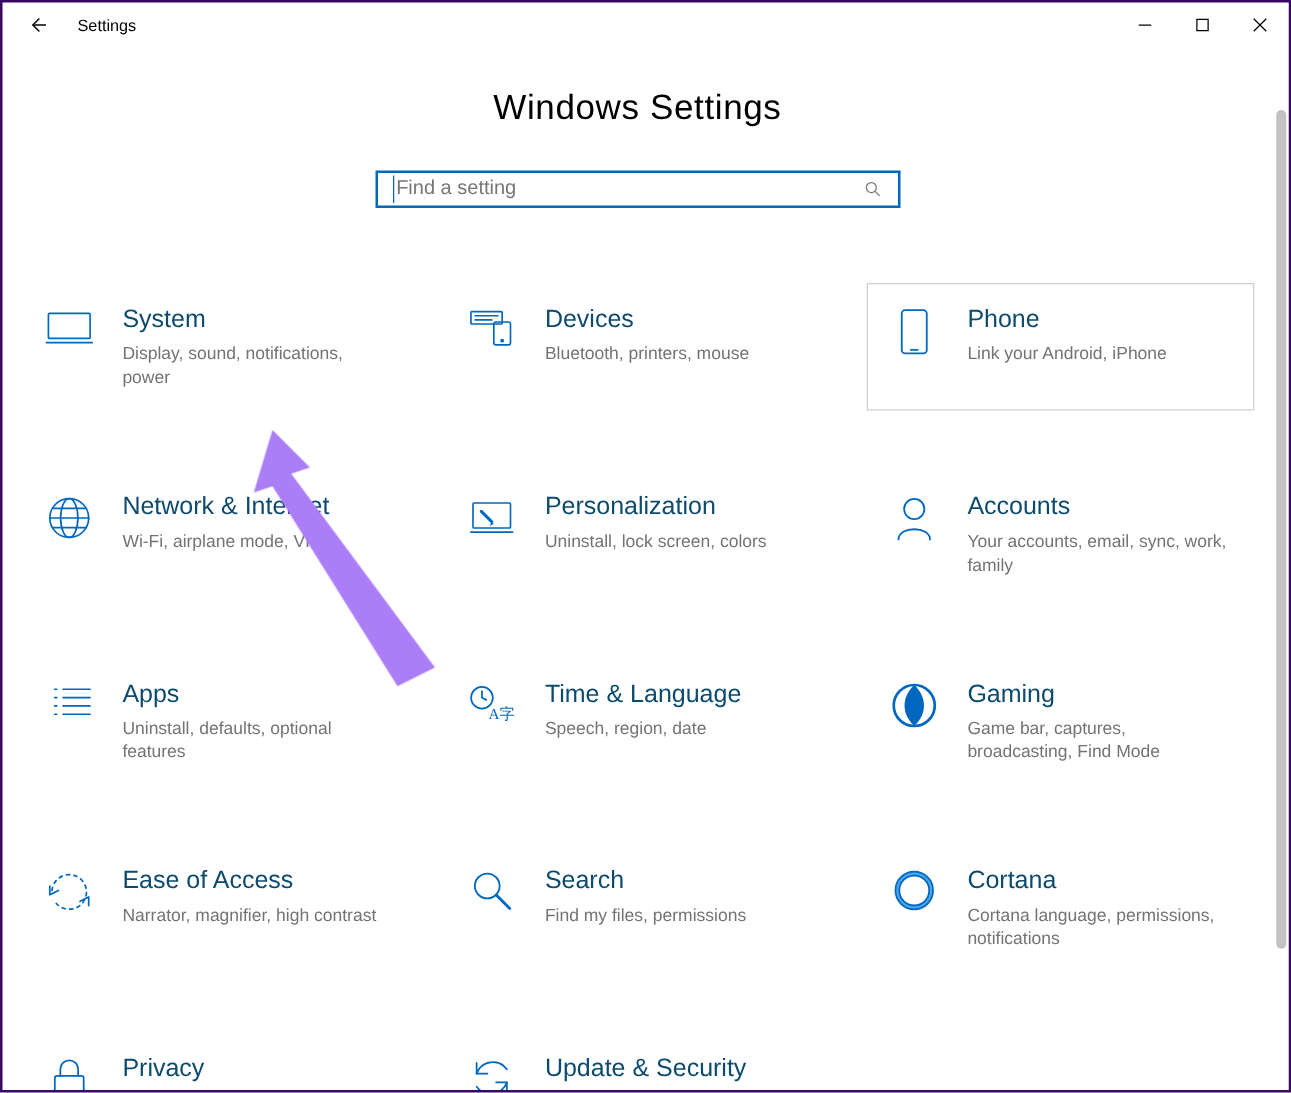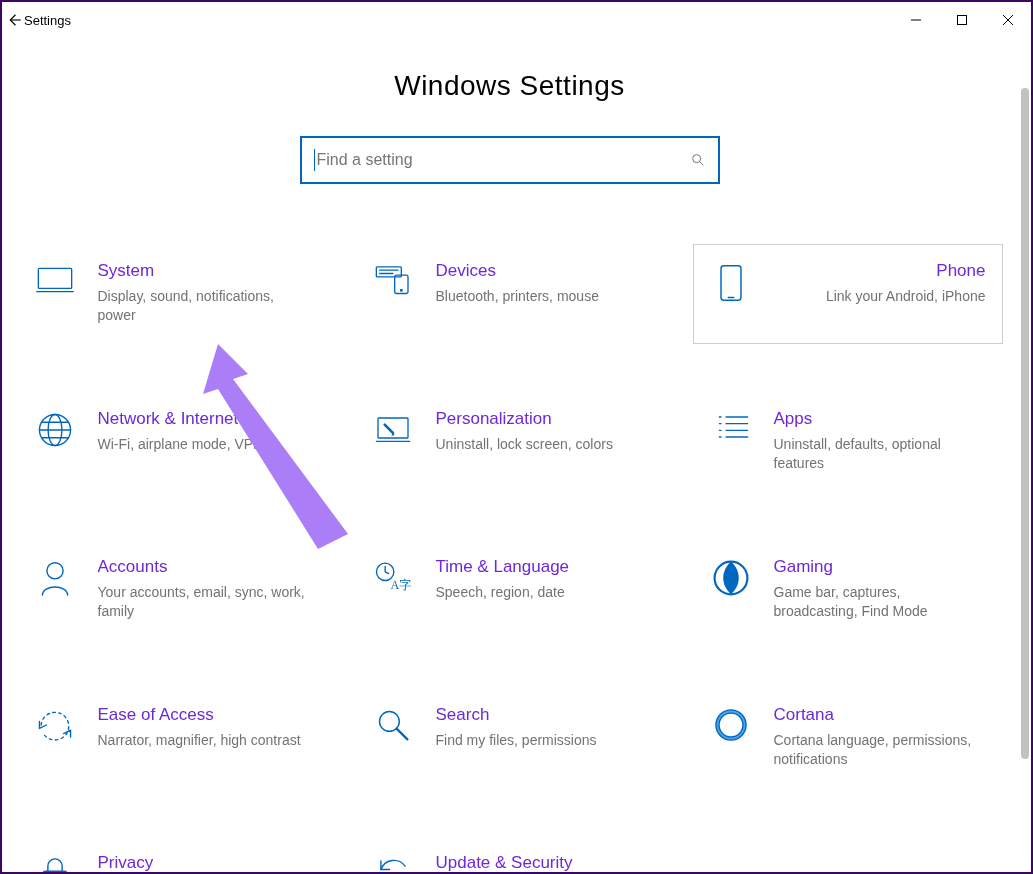--- a/index.html
+++ b/index.html
@@ -21,21 +21,22 @@
   }
   .titlebar {
     height: 36px;
     display: flex;
     align-items: center;
     flex-shrink: 0;
   }
   .titlebar-left {
     display: flex;
     align-items: center;
-    padding-left: 2px;
+    gap: 22px;
+    padding-left: 18px;
     justify-content: space-between;
   }
   .back-btn {
     width: 20px; height: 20px;
     display:flex;align-items:center;justify-content:center;
     cursor:pointer;
   }
   .title-text {
     font-size: 13px;
     color:#000;
@@ -70,21 +71,21 @@
     margin-bottom:34px;
     letter-spacing:0.5px;
   }
   .search-wrap{
     display:flex;
     justify-content:center;
     margin-bottom:60px;
   }
   .search-box{
     width:420px;
-    height:48px;
+    height:30px;
     border:2px solid #0067c0;
     display:flex;
     align-items:center;
     padding:0 12px;
     font-size:16px;
     color:#666;
     cursor:text;
     background:#fff;
   }
   .search-box .caret{
@@ -103,34 +104,33 @@
   .cat{
     display:flex;
     gap:22px;
     padding:16px 16px;
     border:1px solid transparent;
     cursor:pointer;
     min-height:100px;
   }
   .cat.hovered{
     border:1px solid #cfcfcf;
-    text-align:right;
   }
   .cat-icon{
     width:42px;
     flex-shrink:0;
     display:flex;
     justify-content:center;
     color:#b91c1c;
     padding-top:2px;
   }
   .cat-body{flex:1;min-width:0;}
   .cat-title{
-    font-size:17px;
-    color:#6d28d9;
+    font-size:20px;
+    color:#0c4a6e;
     font-weight:400;
     margin-bottom:6px;
     line-height:1.2;
   }
   .cat-desc{
     font-size:14px;
     color:#737373;
     line-height:1.35;
   }
   
@@ -274,46 +274,46 @@
                 <path d="M24 26 L22 30 L26 28 Z" fill="#0067c0" stroke="none"></path>
               </svg>
             </div>
             <div class="cat-body">
               <div class="cat-title">Personalization</div>
               <div class="cat-desc">Uninstall, lock screen, colors</div>
             </div>
           </div>
           <div class="cat">
             <div class="cat-icon">
+              <svg width="36" height="38" viewBox="0 0 40 42" stroke="#0067c0" stroke-width="1.6" fill="none" stroke-linecap="round" stroke-linejoin="round">
+                <circle cx="20" cy="13" r="9"></circle>
+                <path d="M6 40 C6 28 34 28 34 40"></path>
+              </svg>
+            </div>
+            <div class="cat-body">
+              <div class="cat-title">Accounts</div>
+              <div class="cat-desc">Your accounts, email, sync, work, family</div>
+            </div>
+          </div>
+          <div class="cat">
+            <div class="cat-icon">
               <svg width="40" height="32" viewBox="0 0 48 36" stroke="#0067c0" stroke-width="1.6" fill="none" stroke-linecap="round" stroke-linejoin="round">
                 <line x1="10" y1="6" x2="12" y2="6"></line>
                 <line x1="10" y1="14" x2="12" y2="14"></line>
                 <line x1="10" y1="22" x2="12" y2="22"></line>
                 <line x1="10" y1="30" x2="12" y2="30"></line>
                 <line x1="18" y1="6" x2="44" y2="6"></line>
                 <line x1="18" y1="14" x2="44" y2="14"></line>
                 <line x1="18" y1="22" x2="44" y2="22"></line>
                 <line x1="18" y1="30" x2="44" y2="30"></line>
               </svg>
             </div>
             <div class="cat-body">
               <div class="cat-title">Apps</div>
               <div class="cat-desc">Uninstall, defaults, optional features</div>
-            </div>
-          </div>
-          <div class="cat">
-            <div class="cat-icon">
-              <svg width="36" height="38" viewBox="0 0 40 42" stroke="#0067c0" stroke-width="1.6" fill="none" stroke-linecap="round" stroke-linejoin="round">
-                <circle cx="20" cy="13" r="9"></circle>
-                <path d="M6 40 C6 28 34 28 34 40"></path>
-              </svg>
-            </div>
-            <div class="cat-body">
-              <div class="cat-title">Accounts</div>
-              <div class="cat-desc">Your accounts, email, sync, work, family</div>
             </div>
           </div>
           <div class="cat">
             <div class="cat-icon">
               <svg width="40" height="36" viewBox="0 0 46 40" stroke="#0067c0" stroke-width="1.6" fill="none" stroke-linecap="round" stroke-linejoin="round">
                 <circle cx="14" cy="14" r="10"></circle>
                 <path d="M14 8 L14 14 L18 16"></path>
                 <text x="20" y="34" font-size="14" fill="#0067c0" stroke="none" font-family="Segoe UI">A字</text>
               </svg>
             </div>

